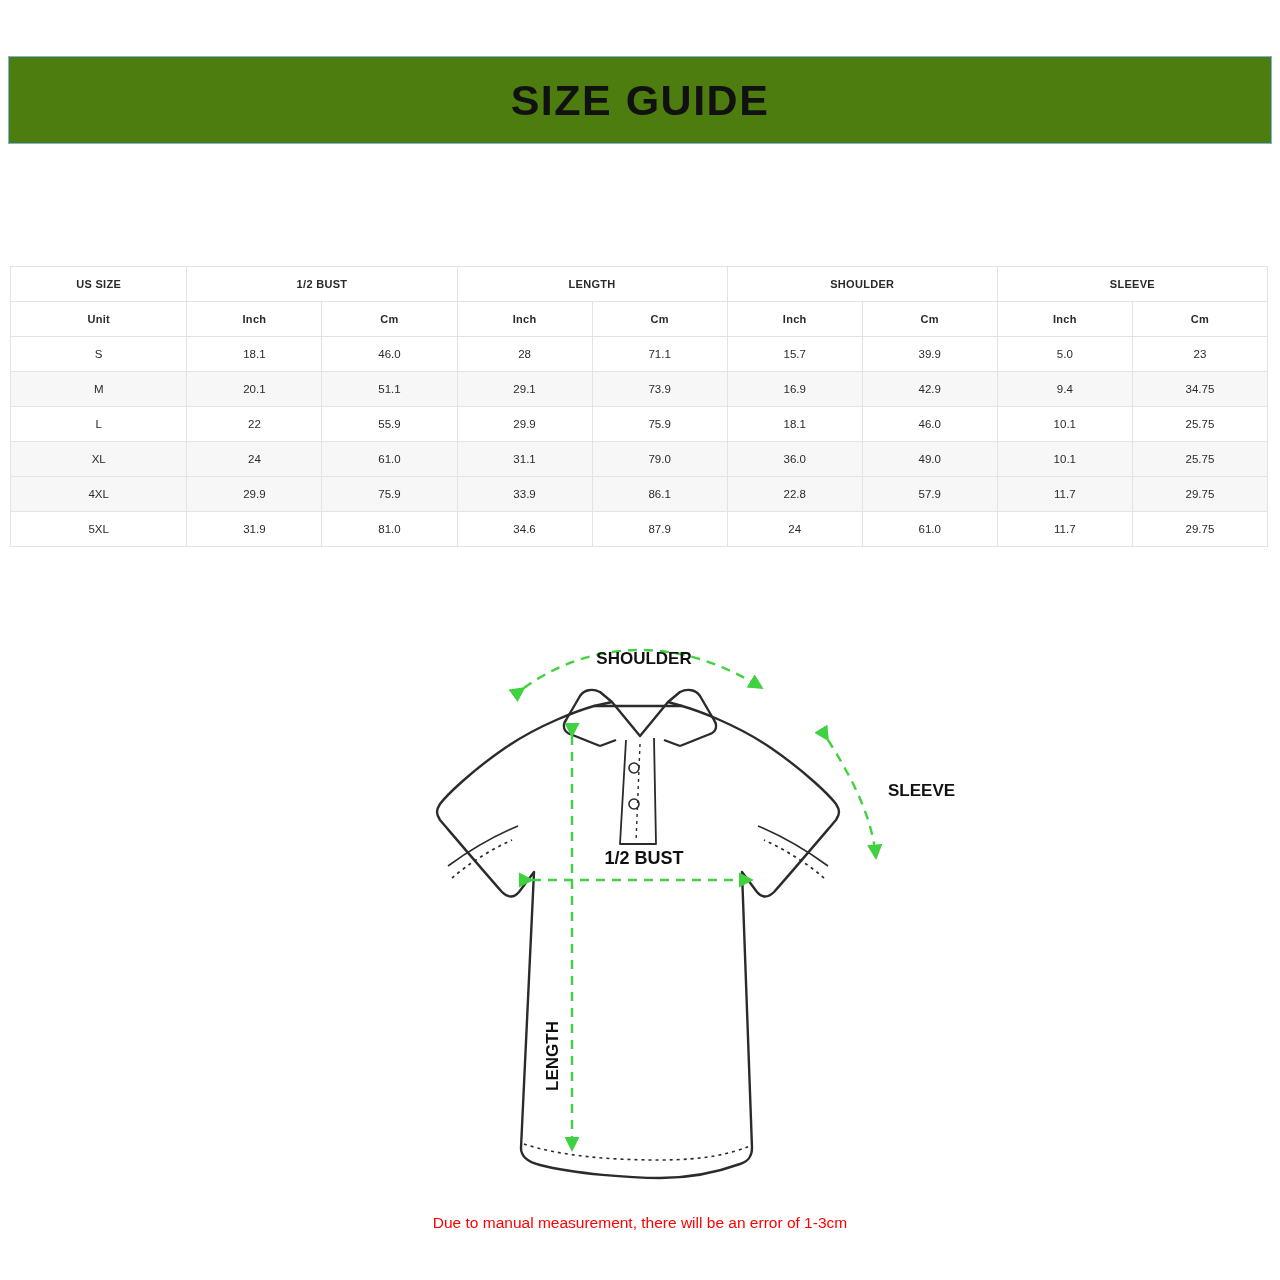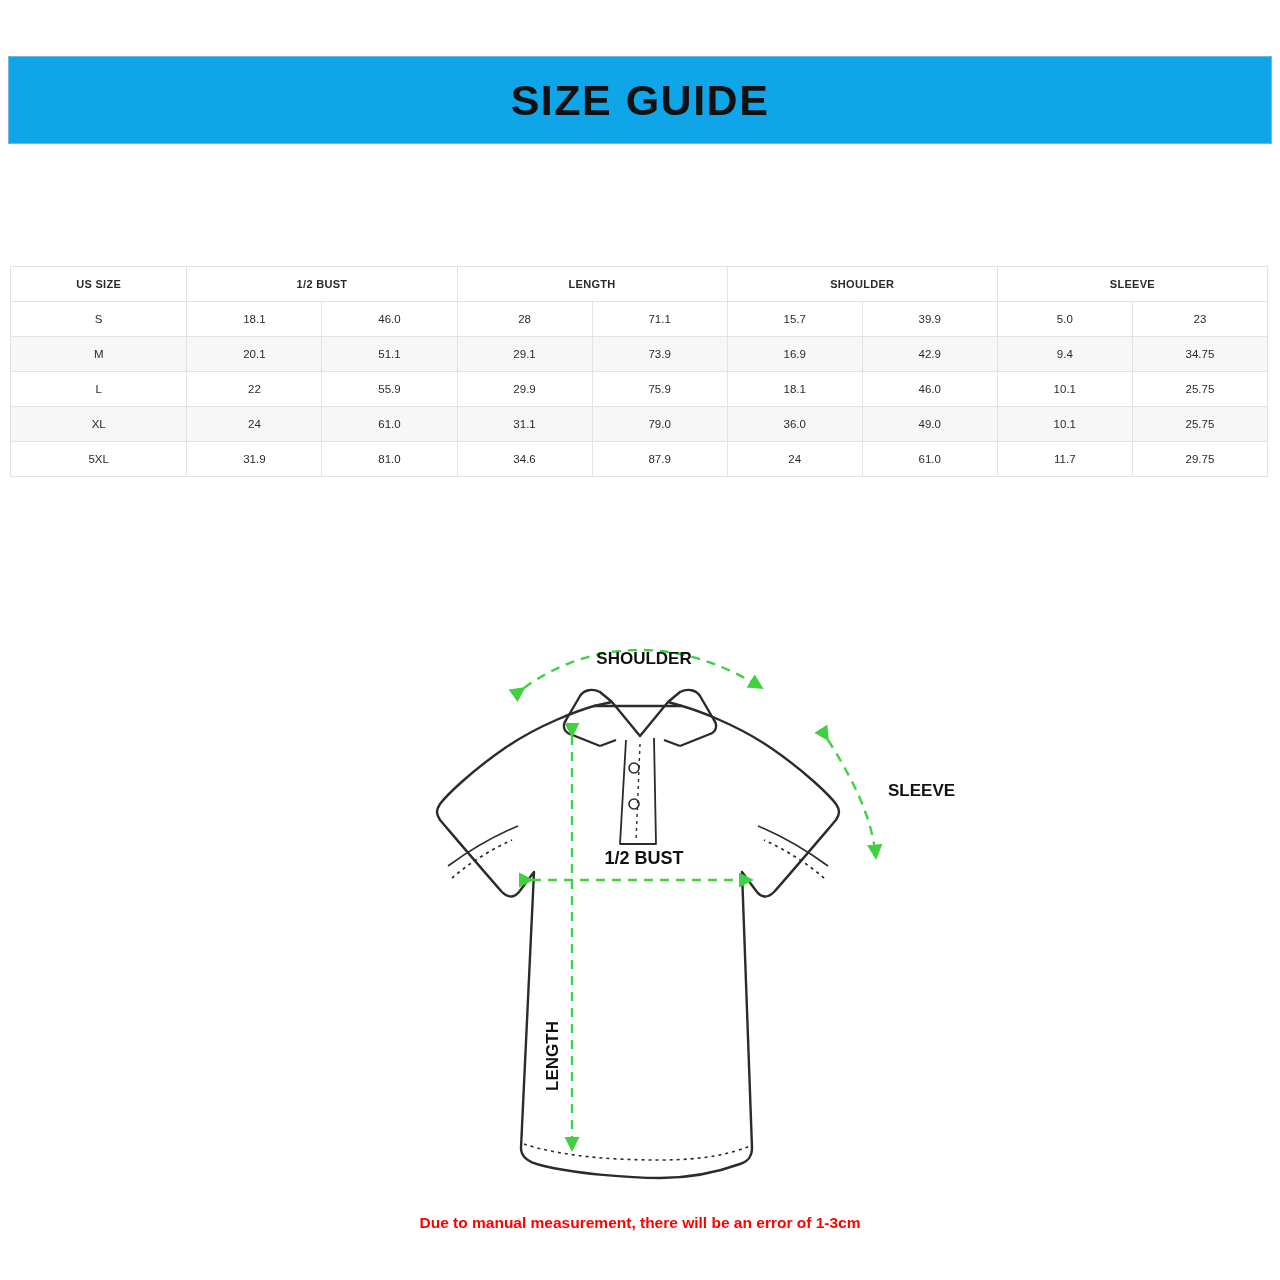--- a/index.html
+++ b/index.html
@@ -16,21 +16,21 @@
     overflow: hidden;
   }
 
   
   .banner {
     position: absolute;
     left: 8px;
     top: 56px;
     width: 1264px;
     height: 88px;
-    background: #0ea5e9;
+    background: #4d7c0f;
     border: 1px solid #7ab4e0;
     box-sizing: border-box;
     display: flex;
     align-items: center;
     justify-content: center;
   }
   .banner-title {
     font-size: 43px;
     font-weight: bold;
     letter-spacing: 1.5px;
@@ -83,21 +83,21 @@
   .diagram svg { display: block; }
 
   .note {
     position: absolute;
     left: 0;
     top: 1214px;
     width: 1280px;
     text-align: center;
     color: #ff0000;
     font-size: 15.5px;
-    font-weight: bold;
+    font-weight: normal;
     font-family: "Liberation Sans", sans-serif;
   }
 
   .lbl {
     font-family: "Liberation Sans", sans-serif;
     font-weight: bold;
     fill: #111111;
   }
 </style>
 </head>
@@ -120,20 +120,31 @@
         <col class="c-num">
         <col class="c-num">
     </colgroup>
     <tbody>
       <tr class="head-row">
         <td>US SIZE</td>
         <td colspan="2">1/2 BUST</td>
         <td colspan="2">LENGTH</td>
         <td colspan="2">SHOULDER</td>
         <td colspan="2">SLEEVE</td>
+      </tr>
+      <tr class="unit-row">
+        <td>Unit</td>
+        <td>Inch</td>
+        <td>Cm</td>
+        <td>Inch</td>
+        <td>Cm</td>
+        <td>Inch</td>
+        <td>Cm</td>
+        <td>Inch</td>
+        <td>Cm</td>
       </tr>
 
       <tr>
         <td>S</td>
         <td>18.1</td>
         <td>46.0</td>
         <td>28</td>
         <td>71.1</td>
         <td>15.7</td>
         <td>39.9</td>
@@ -165,20 +176,31 @@
       <tr class="alt">
         <td>XL</td>
         <td>24</td>
         <td>61.0</td>
         <td>31.1</td>
         <td>79.0</td>
         <td>36.0</td>
         <td>49.0</td>
         <td>10.1</td>
         <td>25.75</td>
+      </tr>
+      <tr class="alt">
+        <td>4XL</td>
+        <td>29.9</td>
+        <td>75.9</td>
+        <td>33.9</td>
+        <td>86.1</td>
+        <td>22.8</td>
+        <td>57.9</td>
+        <td>11.7</td>
+        <td>29.75</td>
       </tr>
       <tr>
         <td>5XL</td>
         <td>31.9</td>
         <td>81.0</td>
         <td>34.6</td>
         <td>87.9</td>
         <td>24</td>
         <td>61.0</td>
         <td>11.7</td>

